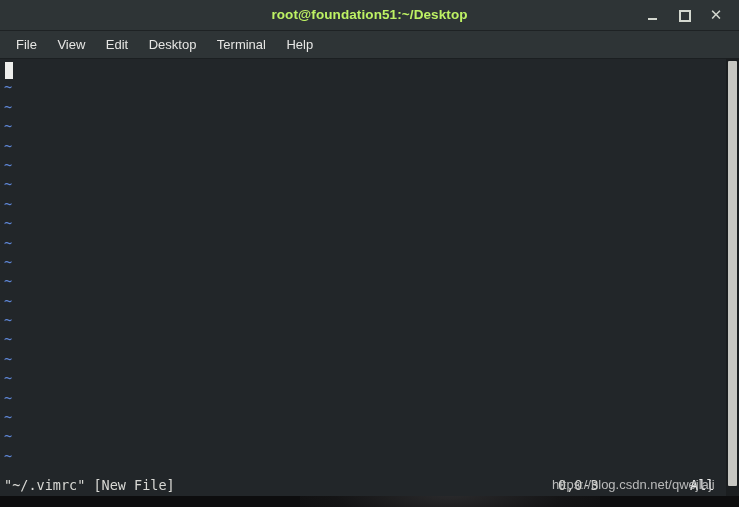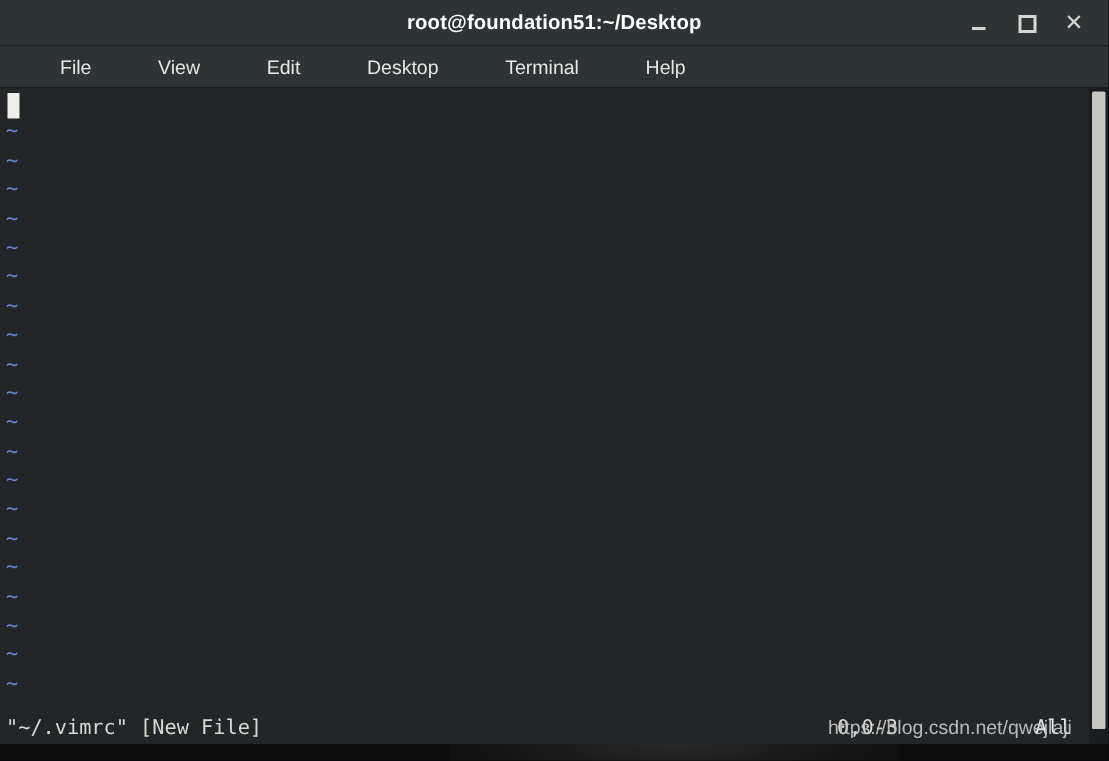--- a/index.html
+++ b/index.html
@@ -45,21 +45,21 @@
     position: relative;
     height: 30px;
     background: #2e3436;
     border-bottom: 1px solid #1e2224;
   }
   #title-text {
     position: absolute;
     left: 0; right: 0; top: 0;
     line-height: 30px;
     text-align: center;
-    color: #ffffff;
+    color: #bef264;
     font-size: 13.5px;
     font-weight: bold;
     letter-spacing: 0.1px;
   }
   .win-btn {
     position: absolute;
     top: 0;
     width: 30px;
     height: 30px;
     line-height: 30px;
@@ -100,21 +100,20 @@
     padding-left: 8px;
     white-space: nowrap;
   }
   .menu-item {
     display: inline-block;
     height: 27px;
     line-height: 27px;
     padding: 0 8px;
     color: #e6e6e4;
     font-size: 13px;
-    margin-left: 24px;
   }
 
   
   #term {
     position: relative;
     height: 437px;
     background: #222629;
     overflow: hidden;
     font-family: "DejaVu Sans Mono", monospace;
     font-size: 13.5px;

